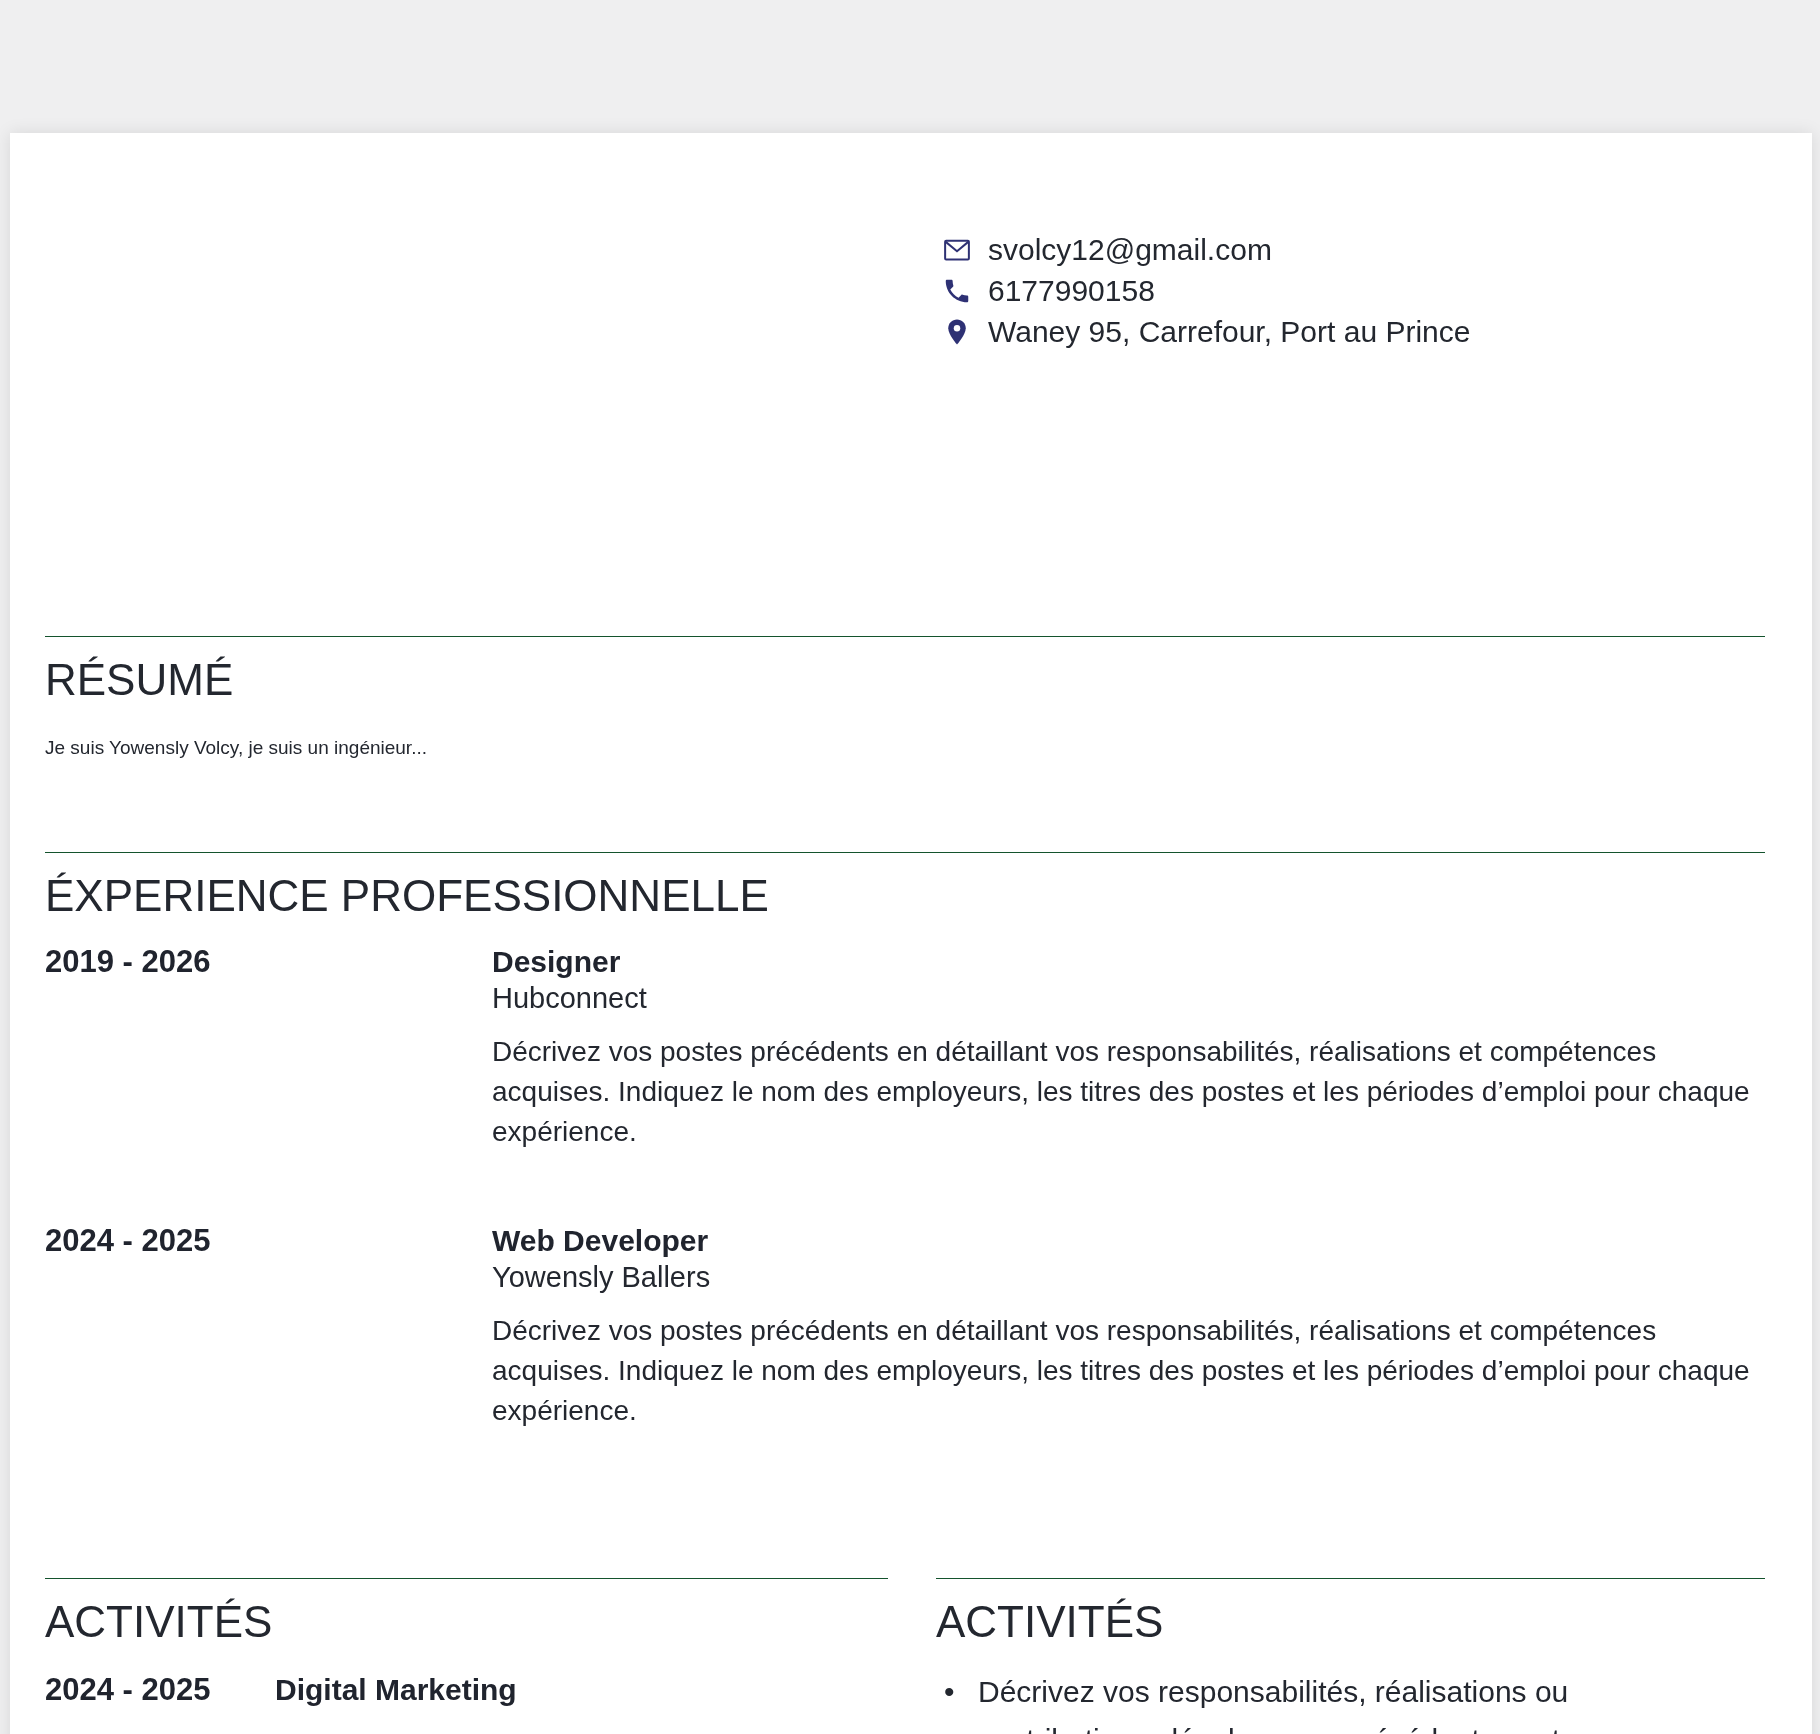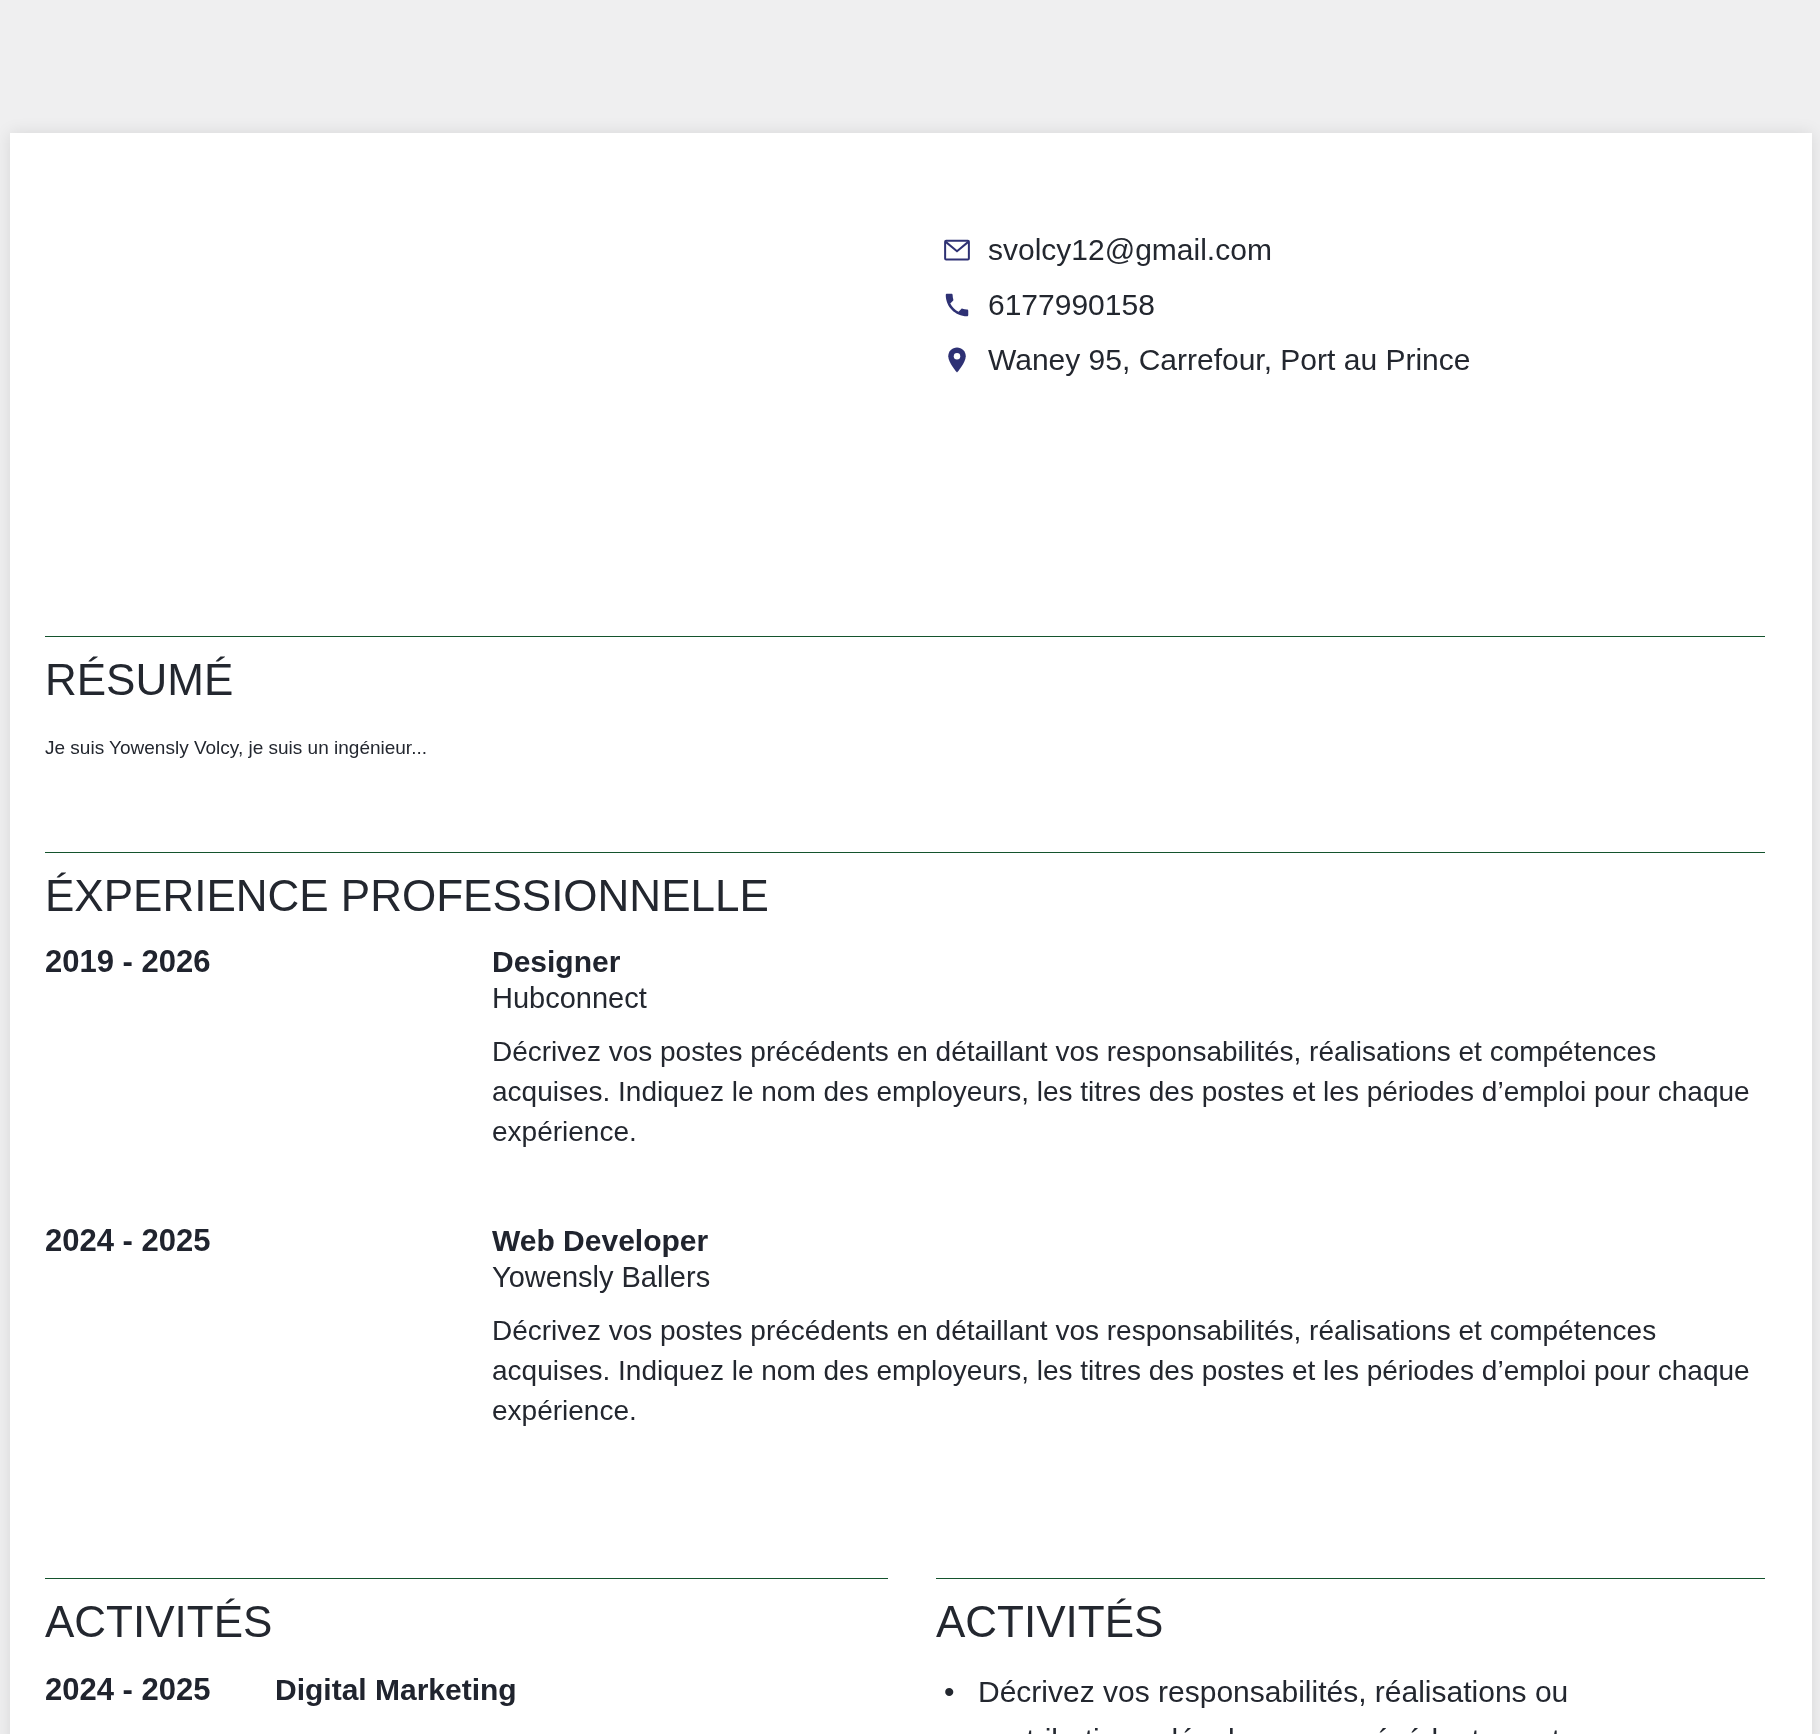--- a/index.html
+++ b/index.html
@@ -6,21 +6,21 @@
   .page{position:relative;width:1820px;height:1734px;background:#efeff0;overflow:hidden;
         font-family:"Liberation Sans","DejaVu Sans",sans-serif;color:#23272f;}
   .card{position:absolute;left:10px;right:8px;top:133px;bottom:-40px;background:#ffffff;
         box-shadow:0 0 16px rgba(0,0,0,0.10);}
   .content{width:1720px;margin-left:35px;padding-top:36px;}
 
   
   .header{position:relative;height:340px;}
   .name{font-size:56px;font-weight:bold;line-height:78px;color:#20242e;letter-spacing:-0.5px;}
   .job-title{margin-top:14px;font-size:30px;color:#6d727c;}
-  .contact{position:absolute;left:897px;top:64px;display:flex;flex-direction:column;gap:22px;}
+  .contact{position:absolute;left:897px;top:64px;display:flex;flex-direction:column;gap:8px;}
   .contact-row{display:flex;align-items:center;height:33px;}
   .contact-row svg{width:30px;height:30px;margin-right:16px;flex:0 0 auto;}
   .contact-row .val{font-size:30px;color:#23272f;}
 
   
   .section{border-top:1px solid #14532d;}
   .sec-head{padding-top:16px;font-size:44px;font-weight:400;line-height:53px;color:#23272f;}
   .resume-section{margin-top:127px;}
   .resume-body{margin-top:22px;font-size:19px;line-height:40px;max-width:1280px;}
 

